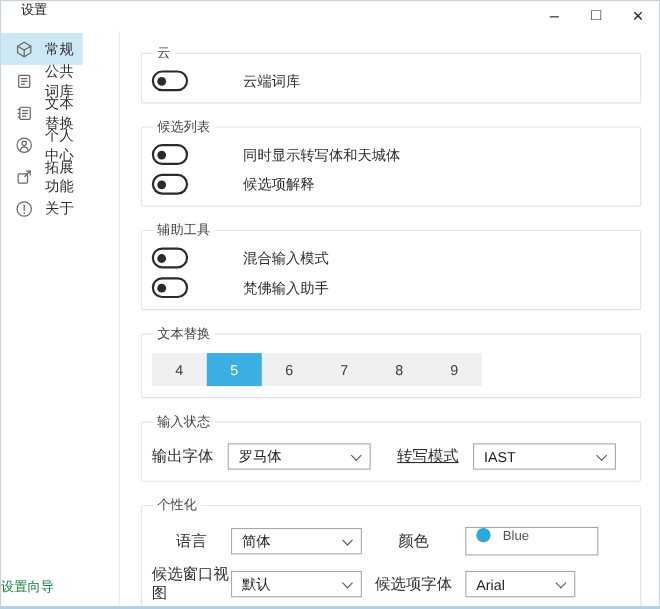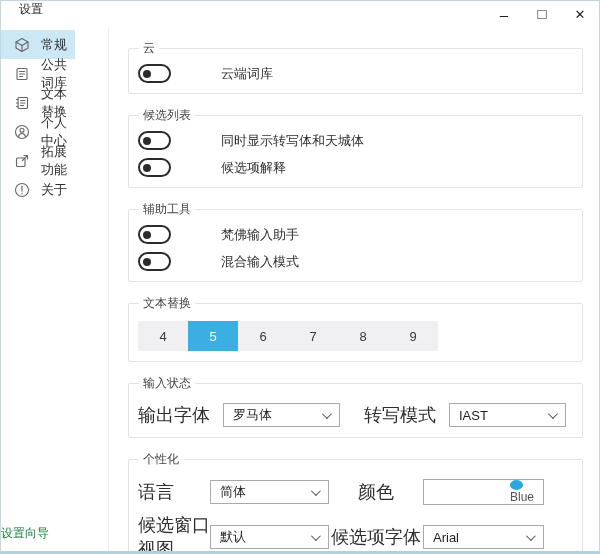--- a/index.html
+++ b/index.html
@@ -40,30 +40,30 @@
   .tg{display:inline-block;position:relative;width:33px;height:19px;border-radius:10px;flex:0 0 33px;}
   .tg.off{border:2px solid #2b2b2b;background:#fff;}
   .tg.off::after{content:"";position:absolute;left:3px;top:3.5px;width:8px;height:8px;border-radius:50%;background:#2b2b2b;}
   
   .segs{display:inline-flex;margin-top:6px;background:#f0f0f2;}
   .seg{width:50px;height:30px;display:flex;align-items:center;justify-content:center;
     font-size:13px;color:#3a3a3a;cursor:default;}
   .seg.selected{background:var(--accent);color:#fff;}
   
   .frow{display:flex;align-items:center;margin-top:8px;}
-  .flabel{font-size:18px;color:#2e2e2e;}
-  .dd{position:relative;width:117px;height:24px;border:1px solid #a9a9a9;background:#fff;
+  .flabel{font-size:14px;color:#2e2e2e;}
+  .dd{position:relative;width:130px;height:24px;border:1px solid #a9a9a9;background:#fff;
     display:flex;align-items:center;padding:0 24px 0 9px;font-size:13px;color:#222;cursor:default;}
   .dd .chev{position:absolute;right:10px;top:8px;width:7px;height:7px;
     border-right:1px solid #555;border-bottom:1px solid #555;transform:rotate(45deg) translateY(-2px);}
   .lblcol1{width:72px;}
   .lblcol2{width:94px;text-align:center;}
   .gap24{width:24px;}
   .colorbox{width:121px;height:26px;border:1px solid #a9a9a9;background:#fff;display:flex;
-    align-items:flex-end;padding:0 9px;cursor:default;flex-direction:column;}
+    align-items:flex-start;padding:0 9px;cursor:default;}
   .colordot{width:13px;height:13px;border-radius:50%;background:var(--swatch);margin-right:11px;}
   .colortext{font-size:12px;color:#555;}
   .pers .dd{width:119px;}
 </style>
 </head>
 <body>
 
 <div class="window">
 
   <div class="titlebar">
@@ -165,25 +165,25 @@
         <div class="trow">
           <span class="tg off"></span>
           <span class="tlabel">候选项解释</span>
         </div>
       </fieldset>
 
       <fieldset>
         <legend>辅助工具</legend>
         <div class="trow">
           <span class="tg off"></span>
+          <span class="tlabel">混合输入模式</span>
+        </div>
+        <div class="trow">
+          <span class="tg off"></span>
           <span class="tlabel">梵佛输入助手</span>
-        </div>
-        <div class="trow">
-          <span class="tg off"></span>
-          <span class="tlabel">混合输入模式</span>
         </div>
       </fieldset>
 
       <fieldset>
         <legend>文本替换</legend>
         <div class="segs">
           <div class="seg">4</div>
           <div class="seg selected">5</div>
           <div class="seg">6</div>
           <div class="seg">7</div>
@@ -194,50 +194,50 @@
 
       <fieldset>
         <legend>输入状态</legend>
         <div class="frow">
           <span class="flabel" style="margin-right:13px;">输出字体</span>
           <div class="dd">
             <span>罗马体</span>
             <span class="chev"></span>
           </div>
           <span class="gap24"></span>
-          <span class="flabel" style="margin-right:13px;">转写模式</span>
+          <span class="flabel" style="margin-right:13px;text-decoration:underline;">转写模式</span>
           <div class="dd">
             <span>IAST</span>
             <span class="chev"></span>
           </div>
         </div>
       </fieldset>
 
       <fieldset class="pers">
         <legend>个性化</legend>
         <div class="frow">
-          <span class="flabel lblcol1" style="text-align:left;">语言</span>
+          <span class="flabel lblcol1" style="text-align:center;">语言</span>
           <div class="dd">
             <span>简体</span>
             <span class="chev"></span>
           </div>
           <span class="flabel lblcol2">颜色</span>
           <div class="colorbox">
             <span class="colordot"></span>
             <span class="colortext">Blue</span>
           </div>
         </div>
         <div class="frow">
           <span class="flabel lblcol1">候选窗口视图</span>
           <div class="dd">
             <span>默认</span>
             <span class="chev"></span>
           </div>
           <span class="flabel lblcol2">候选项字体</span>
-          <div class="dd" style="width:121px;">
+          <div class="dd" style="width:100px;">
             <span>Arial</span>
             <span class="chev"></span>
           </div>
         </div>
       </fieldset>
 
     </div>
   </div>
 </div>
 

